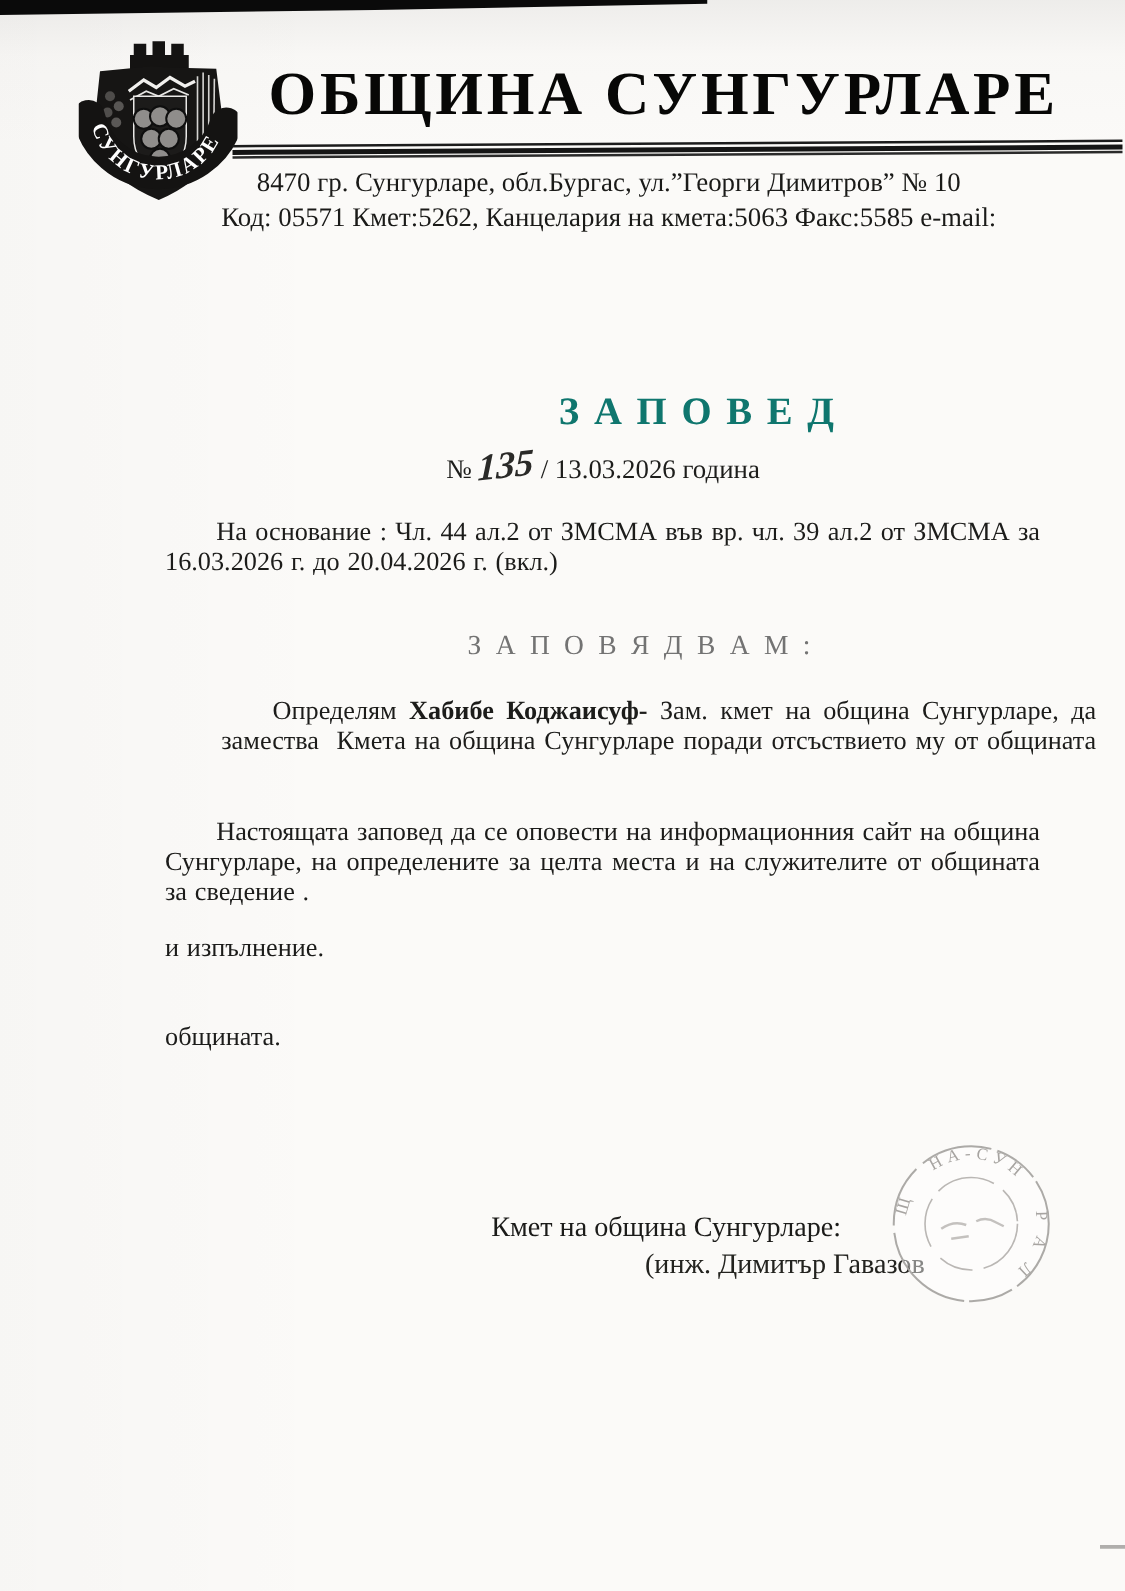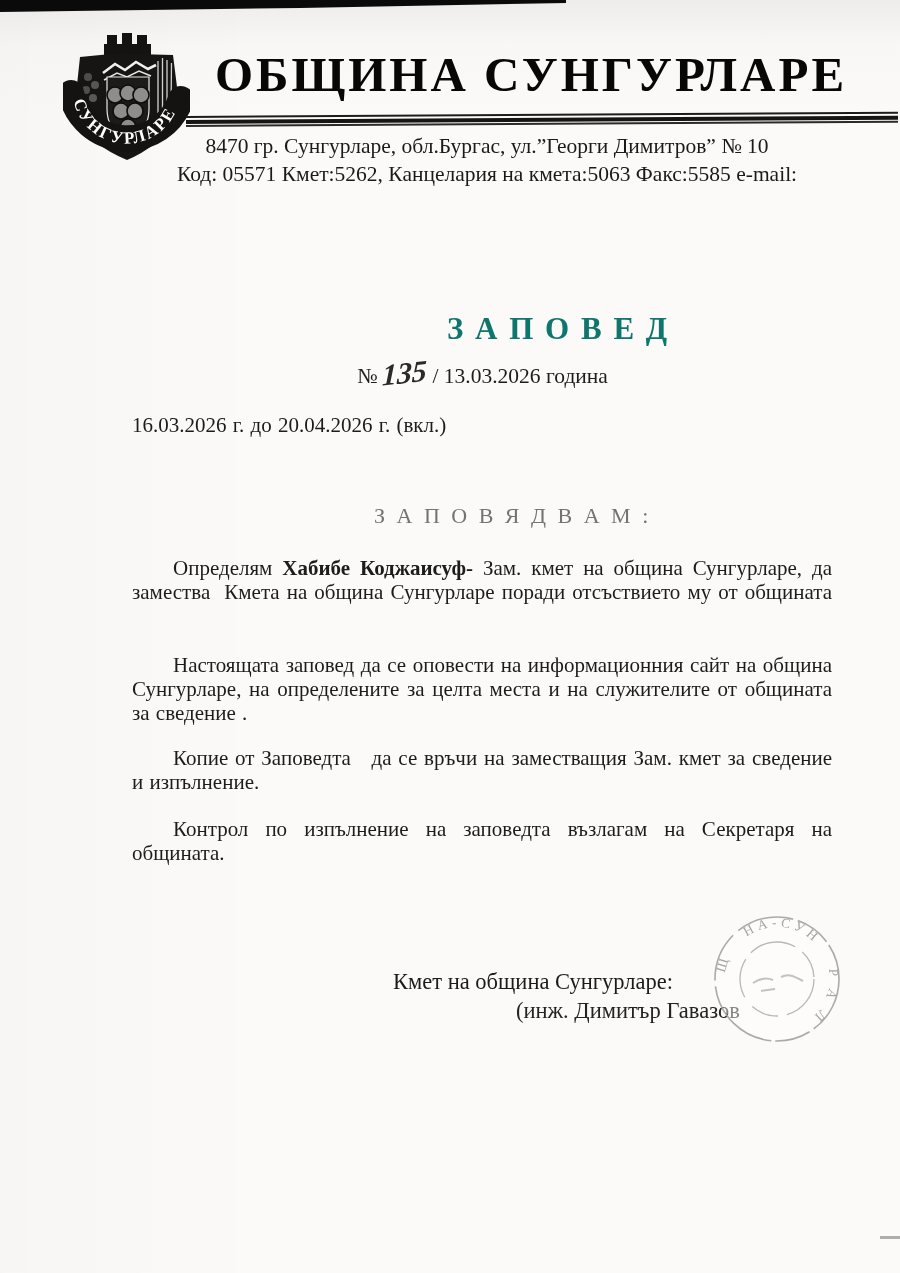--- a/index.html
+++ b/index.html
@@ -45,21 +45,21 @@
     position:absolute;left:374px;top:503px;
     font-size:22px;letter-spacing:3px;white-space:nowrap;color:#737373;
   }
   
   .para{position:absolute;left:132px;width:700px;font-size:21px;color:#1c1c1a;}
   .pline{line-height:23.8px;text-align:justify;text-align-last:justify;word-spacing:1px;}
   .pline-last{text-align-last:left;}
   .pline-indent{text-indent:41px;}
   .para b,.para .bseg{font-weight:bold;}
   #para-basis{top:414px;}
-  #para-appointment{top:557px;}
+  #para-appointment{top:557px;margin-left:45px;}
   #para-publication{top:654px;}
   #para-copy{top:747px;}
   #para-control{top:818px;}
   
   .sig-position{position:absolute;left:393px;top:969px;font-size:22.5px;white-space:nowrap;color:#1b1b19;font-family:Liberation Serif, serif;}
   .sig-name{position:absolute;left:516px;top:998px;font-size:22.5px;white-space:nowrap;color:#23231f;}
   .stamp{position:absolute;left:701px;top:903px;width:152px;height:152px;}
   .edge-mark{position:absolute;right:0;top:1236px;width:20px;height:3px;background:#9d9b98;opacity:.8;}
 </style>
 </head>
@@ -128,40 +128,39 @@
   <div>Код: 05571 Кмет:5262, Канцелария на кмета:5063 Факс:5585 e-mail:</div>
 </div>
 
 <div class="order-title">З А П О В Е Д</div>
 
 <div class="order-number">
   <span>№</span><span class="hand">135</span><span>/ 13.03.2026 година</span>
 </div>
 
 <div class="para" id="para-basis">
+    <div class="pline pline-indent"><span>На основание : Чл. 44 ал.2 от ЗМСМА във вр. чл. 39 ал.2 от ЗМСМА за</span></div>
     <div class="pline pline-last"><span>16.03.2026 г. до 20.04.2026 г. (вкл.)</span></div>
   </div>
 
 <div class="command-heading">З А П О В Я Д В А М :</div>
 
 <div class="para" id="para-appointment">
     <div class="pline pline-indent"><span>Определям </span><span class="bseg">Хабибе Коджаисуф-</span><span> Зам. кмет на община Сунгурларе, да</span></div>
     <div class="pline"><span>замества&nbsp; Кмета на община Сунгурларе поради отсъствието му от общината</span></div>
   </div>
 <div class="para" id="para-publication">
     <div class="pline pline-indent"><span>Настоящата заповед да се оповести на информационния сайт на община</span></div>
     <div class="pline"><span>Сунгурларе, на определените за целта места и на служителите от общината</span></div>
     <div class="pline pline-last"><span>за сведение .</span></div>
   </div>
 <div class="para" id="para-copy">
-    <div class="pline pline-indent"><span>Копие от Заповедта&nbsp;&nbsp; да се връчи на заместващия Зам. кмет за сведение</span></div>
     <div class="pline pline-last"><span>и изпълнение.</span></div>
   </div>
 <div class="para" id="para-control">
-    <div class="pline pline-indent"><span>Контрол по изпълнение на заповедта възлагам на Секретаря на</span></div>
     <div class="pline pline-last"><span>общината.</span></div>
   </div>
 
 <div class="sig-position">Кмет на община Сунгурларе:</div>
 <div class="sig-name">(инж. Димитър Гавазов</div>
 
 <svg class="stamp" viewBox="0 0 152 152">
   <circle cx="76" cy="76" r="61" fill="rgba(255,255,255,0.45)"></circle>
   <circle cx="76" cy="76" r="62" fill="none" stroke="#a8a5a2" stroke-width="1.6" stroke-dasharray="58 5 36 4 84 6 50 7" opacity="0.95"></circle>
   <circle cx="76" cy="76" r="37" fill="none" stroke="#b2afac" stroke-width="1.3" stroke-dasharray="48 9 28 12 40 8" opacity="0.9"></circle>

